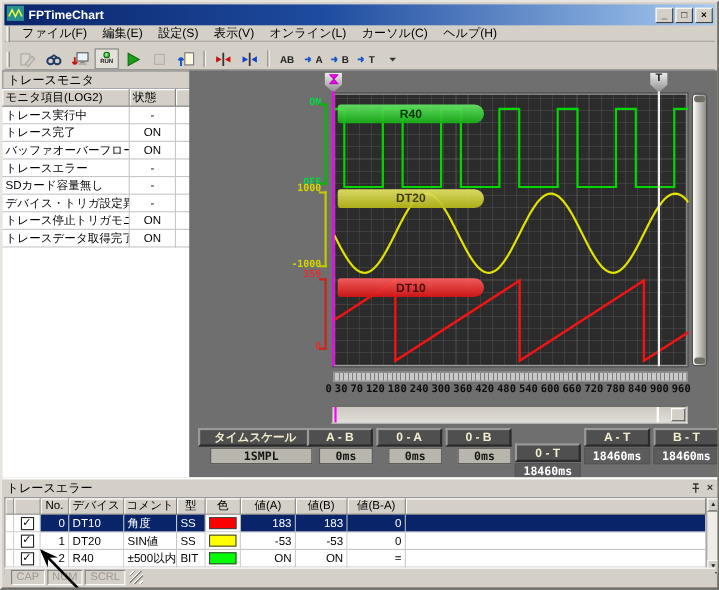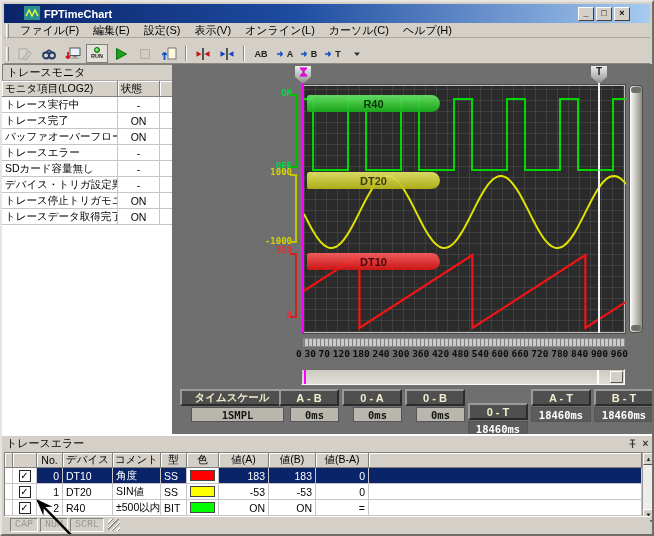--- a/index.html
+++ b/index.html
@@ -3,21 +3,21 @@
 <meta charset="utf-8">
 <style>
   html,body{margin:0;padding:0;background:#555;}
   *{box-sizing:border-box;}
   #win{position:relative;width:654px;height:536px;background:#d4d0c8;
        border:2px solid;border-color:#e8e5e0 #6f6d68 #6f6d68 #e8e5e0;
        font-family:"Liberation Sans",sans-serif;font-size:11px;color:#000;overflow:hidden;}
   
   .titlebar{position:absolute;left:2px;top:2px;right:2px;height:19px;
     background:linear-gradient(90deg,#0a246a,#1e4ca0 45%,#a6caf0);
-    display:flex;align-items:center;padding:0 20px;}
+    display:flex;align-items:center;padding:0 2px;}
   .titlebar .ttl{color:#fff;font-weight:bold;font-size:11px;margin-left:4px;flex:1;}
   .tbtns{display:flex;gap:2px;}
   .tbtn{width:16px;height:14px;background:#d4d0c8;border:1px solid;border-color:#fff #404040 #404040 #fff;
     font:bold 9px "Liberation Sans",sans-serif;display:flex;align-items:center;justify-content:center;padding:0;line-height:1;}
   
   .menubar{position:absolute;left:2px;top:22px;right:2px;height:14px;display:flex;align-items:center;
     border-bottom:1px solid #aaa69e;}
   .grip{width:3px;height:14px;margin:0 4px 0 2px;border-left:1px solid #fff;border-right:1px solid #8a8880;}
   .menu-item{padding:2px 7px;cursor:default;}
   .toolbar{position:absolute;left:2px;top:42px;right:2px;height:20px;display:flex;align-items:center;
@@ -97,21 +97,21 @@
     font:bold 10px "DejaVu Sans",sans-serif;color:#000;margin:0 auto;}
   .sw{width:100%;height:11px;border:1px solid #444;}
   #dvscroll{position:absolute;right:1px;top:16px;width:13px;height:70px;background:#efede8;border:1px solid #999;}
   .sarr{position:absolute;left:0;width:11px;height:12px;background:#d4d0c8;border:1px solid;border-color:#fff #555 #555 #fff;
     display:flex;align-items:center;justify-content:center;font-size:6px;color:#222;}
   
   #statusbar{position:absolute;left:2px;right:2px;bottom:2px;height:16px;background:#d4d0c8;border-top:1px solid #fff;
     display:flex;align-items:center;padding:0 4px;}
   #statusbar .stext{flex:1;}
   .ind{border:1px solid;border-color:#808080 #fff #fff #808080;color:#9a9792;padding:0 4px;font-size:10px;height:14px;
-    display:flex;align-items:center;margin-left:2px;font-family:Liberation Mono, monospace;}
+    display:flex;align-items:center;margin-left:2px;}
   #resize-grip{width:12px;height:12px;margin-left:4px;
     background:repeating-linear-gradient(135deg,transparent 0 2px,#fff 2px 3px,#8a8880 3px 4px);}
   #arrow-ov{position:absolute;left:0;top:0;width:654px;height:536px;pointer-events:none;z-index:50;}
 </style>
 </head>
 <body>
 
 <div id="win">
 
   <div class="titlebar">

